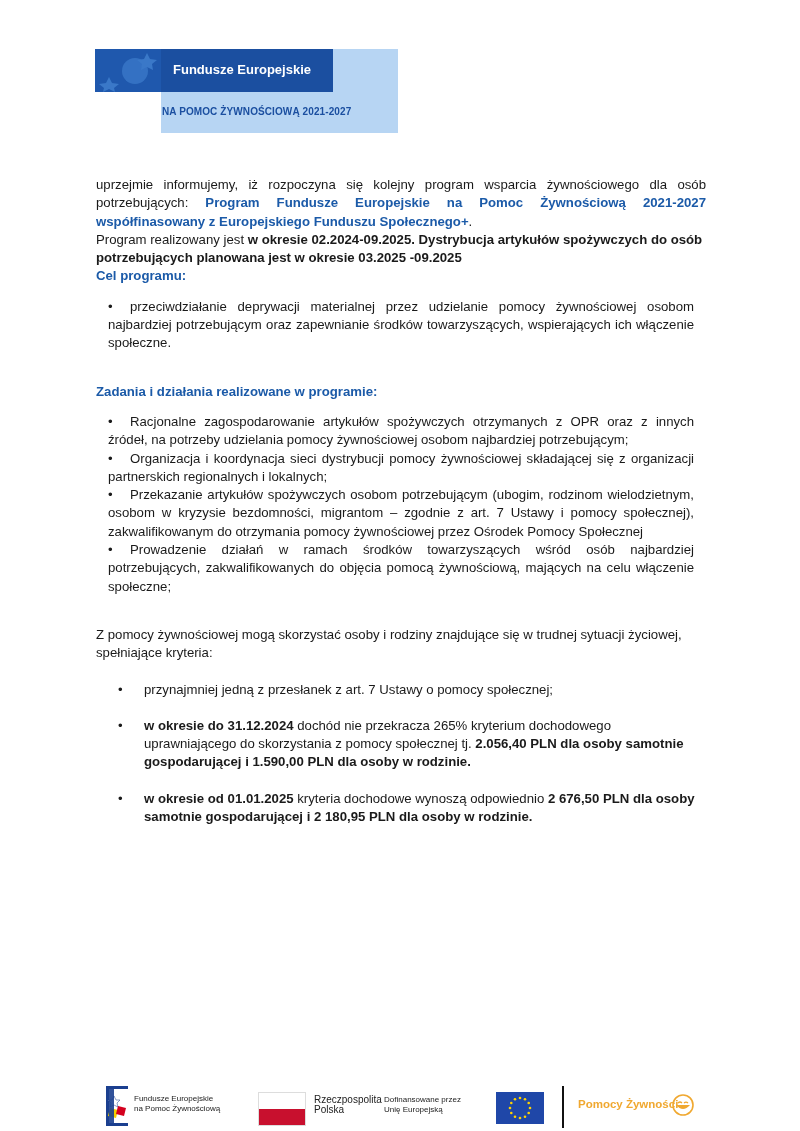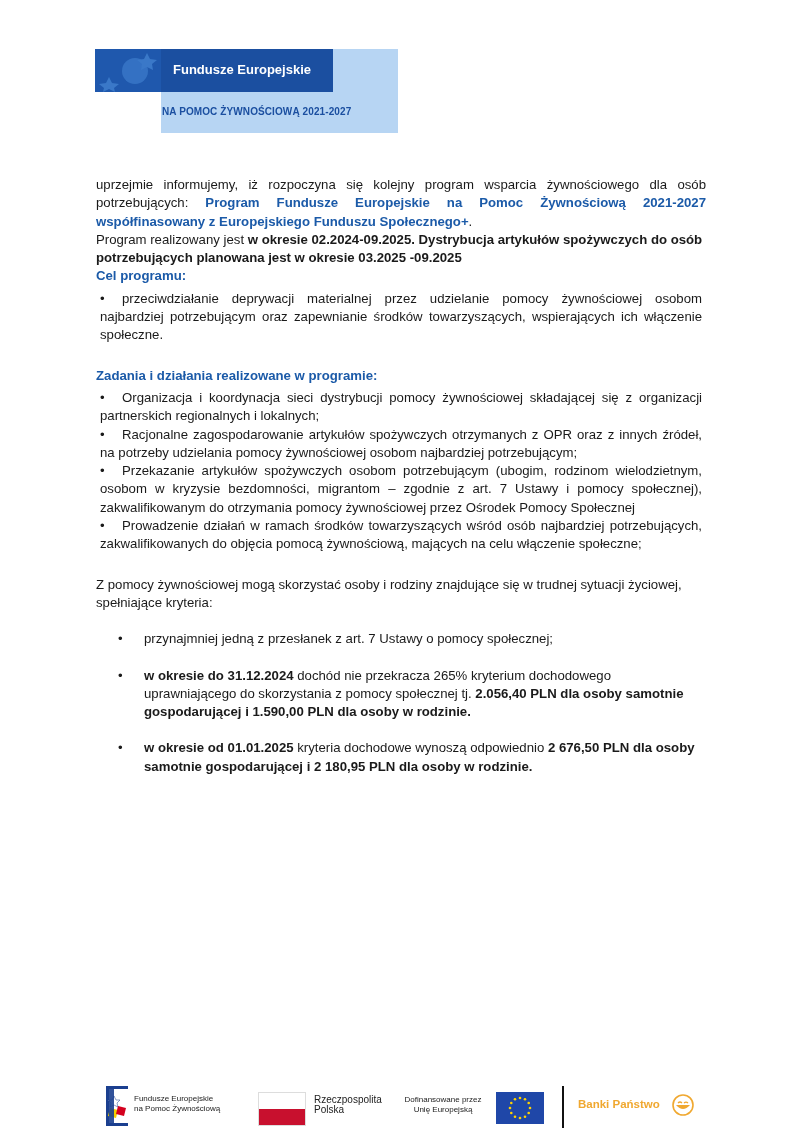--- a/index.html
+++ b/index.html
@@ -11,36 +11,36 @@
   .hl-dark2 { position:absolute; left:66px; top:0; width:172px; height:43px; background:#1b4fa0; }
   .hl-title { position:absolute; left:78px; top:13px; color:#ffffff; font-weight:bold; font-size:13px; white-space:nowrap; }
   .hl-sub { position:absolute; left:67px; top:57px; color:#1b4fa0; font-weight:bold; font-size:10px; white-space:nowrap; letter-spacing:0.1px; }
 
   .content { position:absolute; left:96px; top:176px; width:610px; font-size:13.2px; line-height:18.3px; }
   .j { text-align:justify; }
   p { margin:0; }
   .blue { color:#1b5aa8; font-weight:bold; }
   .b { font-weight:bold; }
   .indent { padding-left:72px; }
-  ul.dots { list-style:none; margin:4px; padding:0; }
+  ul.dots { list-style:none; margin:12px; padding:0; }
   ul.dots li { text-align:justify; }
   ul.dots li .bul { display:inline-block; width:22px; }
   .gap { height:18px; }
   ul.targ { list-style:none; margin:0; padding:0; }
   ul.targ li { position:relative; padding-left:48px; margin-bottom:18px; }
   ul.targ li .bul { position:absolute; left:22px; top:0; }
 
   .footer { position:absolute; left:100px; top:1080px; width:610px; height:50px; }
   .fe-logo { position:absolute; left:6px; top:6px; width:22px; height:40px; }
   .fe-text { position:absolute; left:34px; top:14px; font-size:8px; line-height:10px; color:#222; white-space:nowrap; }
   .pl-flag { position:absolute; left:158px; top:12px; width:46px; height:32px; border:1px solid #ddd; }
   .pl-flag .w { height:50%; background:#fff; }
   .pl-flag .r { height:50%; background:#c8102e; }
   .pl-text { position:absolute; left:214px; top:15px; font-size:10px; line-height:10px; color:#222; white-space:nowrap; }
-  .eu-text { position:absolute; left:298px; top:15px; font-size:8px; line-height:10px; color:#222; text-align:center; width:90px; white-space:nowrap; }
+  .eu-text { position:absolute; left:284px; top:15px; font-size:8px; line-height:10px; color:#222; text-align:left; width:90px; white-space:nowrap; }
   .eu-flag { position:absolute; left:396px; top:12px; width:48px; height:32px; background:#1f47a8; }
   .divider { position:absolute; left:462px; top:6px; width:2px; height:42px; background:#111; }
   .bz-text { position:absolute; left:478px; top:18px; font-size:11.5px; font-weight:bold; color:#f0a830; white-space:nowrap; }
   .bz-icon { position:absolute; left:572px; top:14px; width:22px; height:22px; }
 </style>
 </head>
 <body>
 
 <div class="header-logo">
   <div class="hl-light"></div>
@@ -65,22 +65,22 @@
   </p>
 
   <p class="blue">Cel programu:</p>
   <ul class="dots indent">
     <li><span class="bul">•</span><span>przeciwdziałanie deprywacji materialnej przez udzielanie pomocy żywnościowej osobom najbardziej potrzebującym oraz zapewnianie środków towarzyszących, wspierających ich włączenie społeczne.</span></li>
   </ul>
   <div class="gap"></div>
 
   <p class="blue">Zadania i działania realizowane w programie:</p>
   <ul class="dots indent">
+    <li><span class="bul">•</span><span>Racjonalne zagospodarowanie artykułów spożywczych otrzymanych z OPR oraz z innych źródeł, na potrzeby udzielania pomocy żywnościowej osobom najbardziej potrzebującym;</span></li>
     <li><span class="bul">•</span><span>Organizacja i koordynacja sieci dystrybucji pomocy żywnościowej składającej się z organizacji partnerskich regionalnych i lokalnych;</span></li>
-    <li><span class="bul">•</span><span>Racjonalne zagospodarowanie artykułów spożywczych otrzymanych z OPR oraz z innych źródeł, na potrzeby udzielania pomocy żywnościowej osobom najbardziej potrzebującym;</span></li>
     <li><span class="bul">•</span><span>Przekazanie artykułów spożywczych osobom potrzebującym (ubogim, rodzinom wielodzietnym, osobom w kryzysie bezdomności, migrantom – zgodnie z art. 7 Ustawy i pomocy społecznej), zakwalifikowanym do otrzymania pomocy żywnościowej przez Ośrodek Pomocy Społecznej</span></li>
     <li><span class="bul">•</span><span>Prowadzenie działań w ramach środków towarzyszących wśród osób najbardziej potrzebujących, zakwalifikowanych do objęcia pomocą żywnościową, mających na celu włączenie społeczne;</span></li>
   </ul>
   <div class="gap"></div>
 
   <p>Z pomocy żywnościowej mogą skorzystać osoby i rodziny znajdujące się w trudnej sytuacji życiowej, spełniające kryteria:</p>
   <div class="gap"></div>
   <ul class="targ">
     <li><span class="bul">•</span><span class="b"></span><span>przynajmniej jedną z przesłanek z art. 7 Ustawy o pomocy społecznej;</span><span class="b"></span></li>
     <li><span class="bul">•</span><span class="b">w okresie do 31.12.2024</span><span> dochód nie przekracza 265% kryterium dochodowego uprawniającego do skorzystania z pomocy społecznej tj. </span><span class="b">2.056,40 PLN dla osoby samotnie gospodarującej i 1.590,00 PLN dla osoby w rodzinie.</span></li>
@@ -130,21 +130,21 @@
           <circle cx="19" cy="24.7" r="1.3"></circle>
           <circle cx="15.3" cy="21" r="1.3"></circle>
         <circle cx="14" cy="16" r="1.3"></circle>
           <circle cx="15.3" cy="11" r="1.3"></circle>
           <circle cx="19" cy="7.3" r="1.3"></circle>
       </g>
     </svg>
   </div>
 
   <div class="divider"></div>
-  <div class="bz-text">Banki Państwo</div>
+  <div class="bz-text">Pomocy Żywności</div>
   <div class="bz-icon">
     <svg width="22" height="22" viewBox="0 0 22 22">
       <circle cx="11" cy="11" r="10" fill="none" stroke="#f0a830" stroke-width="1.6"></circle>
       <path d="M4,11 Q11,19 18,11 Z" fill="#f0a830"></path>
       <path d="M6,9 Q8,7 10,9 M12,9 Q14,7 16,9" fill="none" stroke="#f0a830" stroke-width="1.2"></path>
     </svg>
   </div>
 </div>
 
 </body></html>

